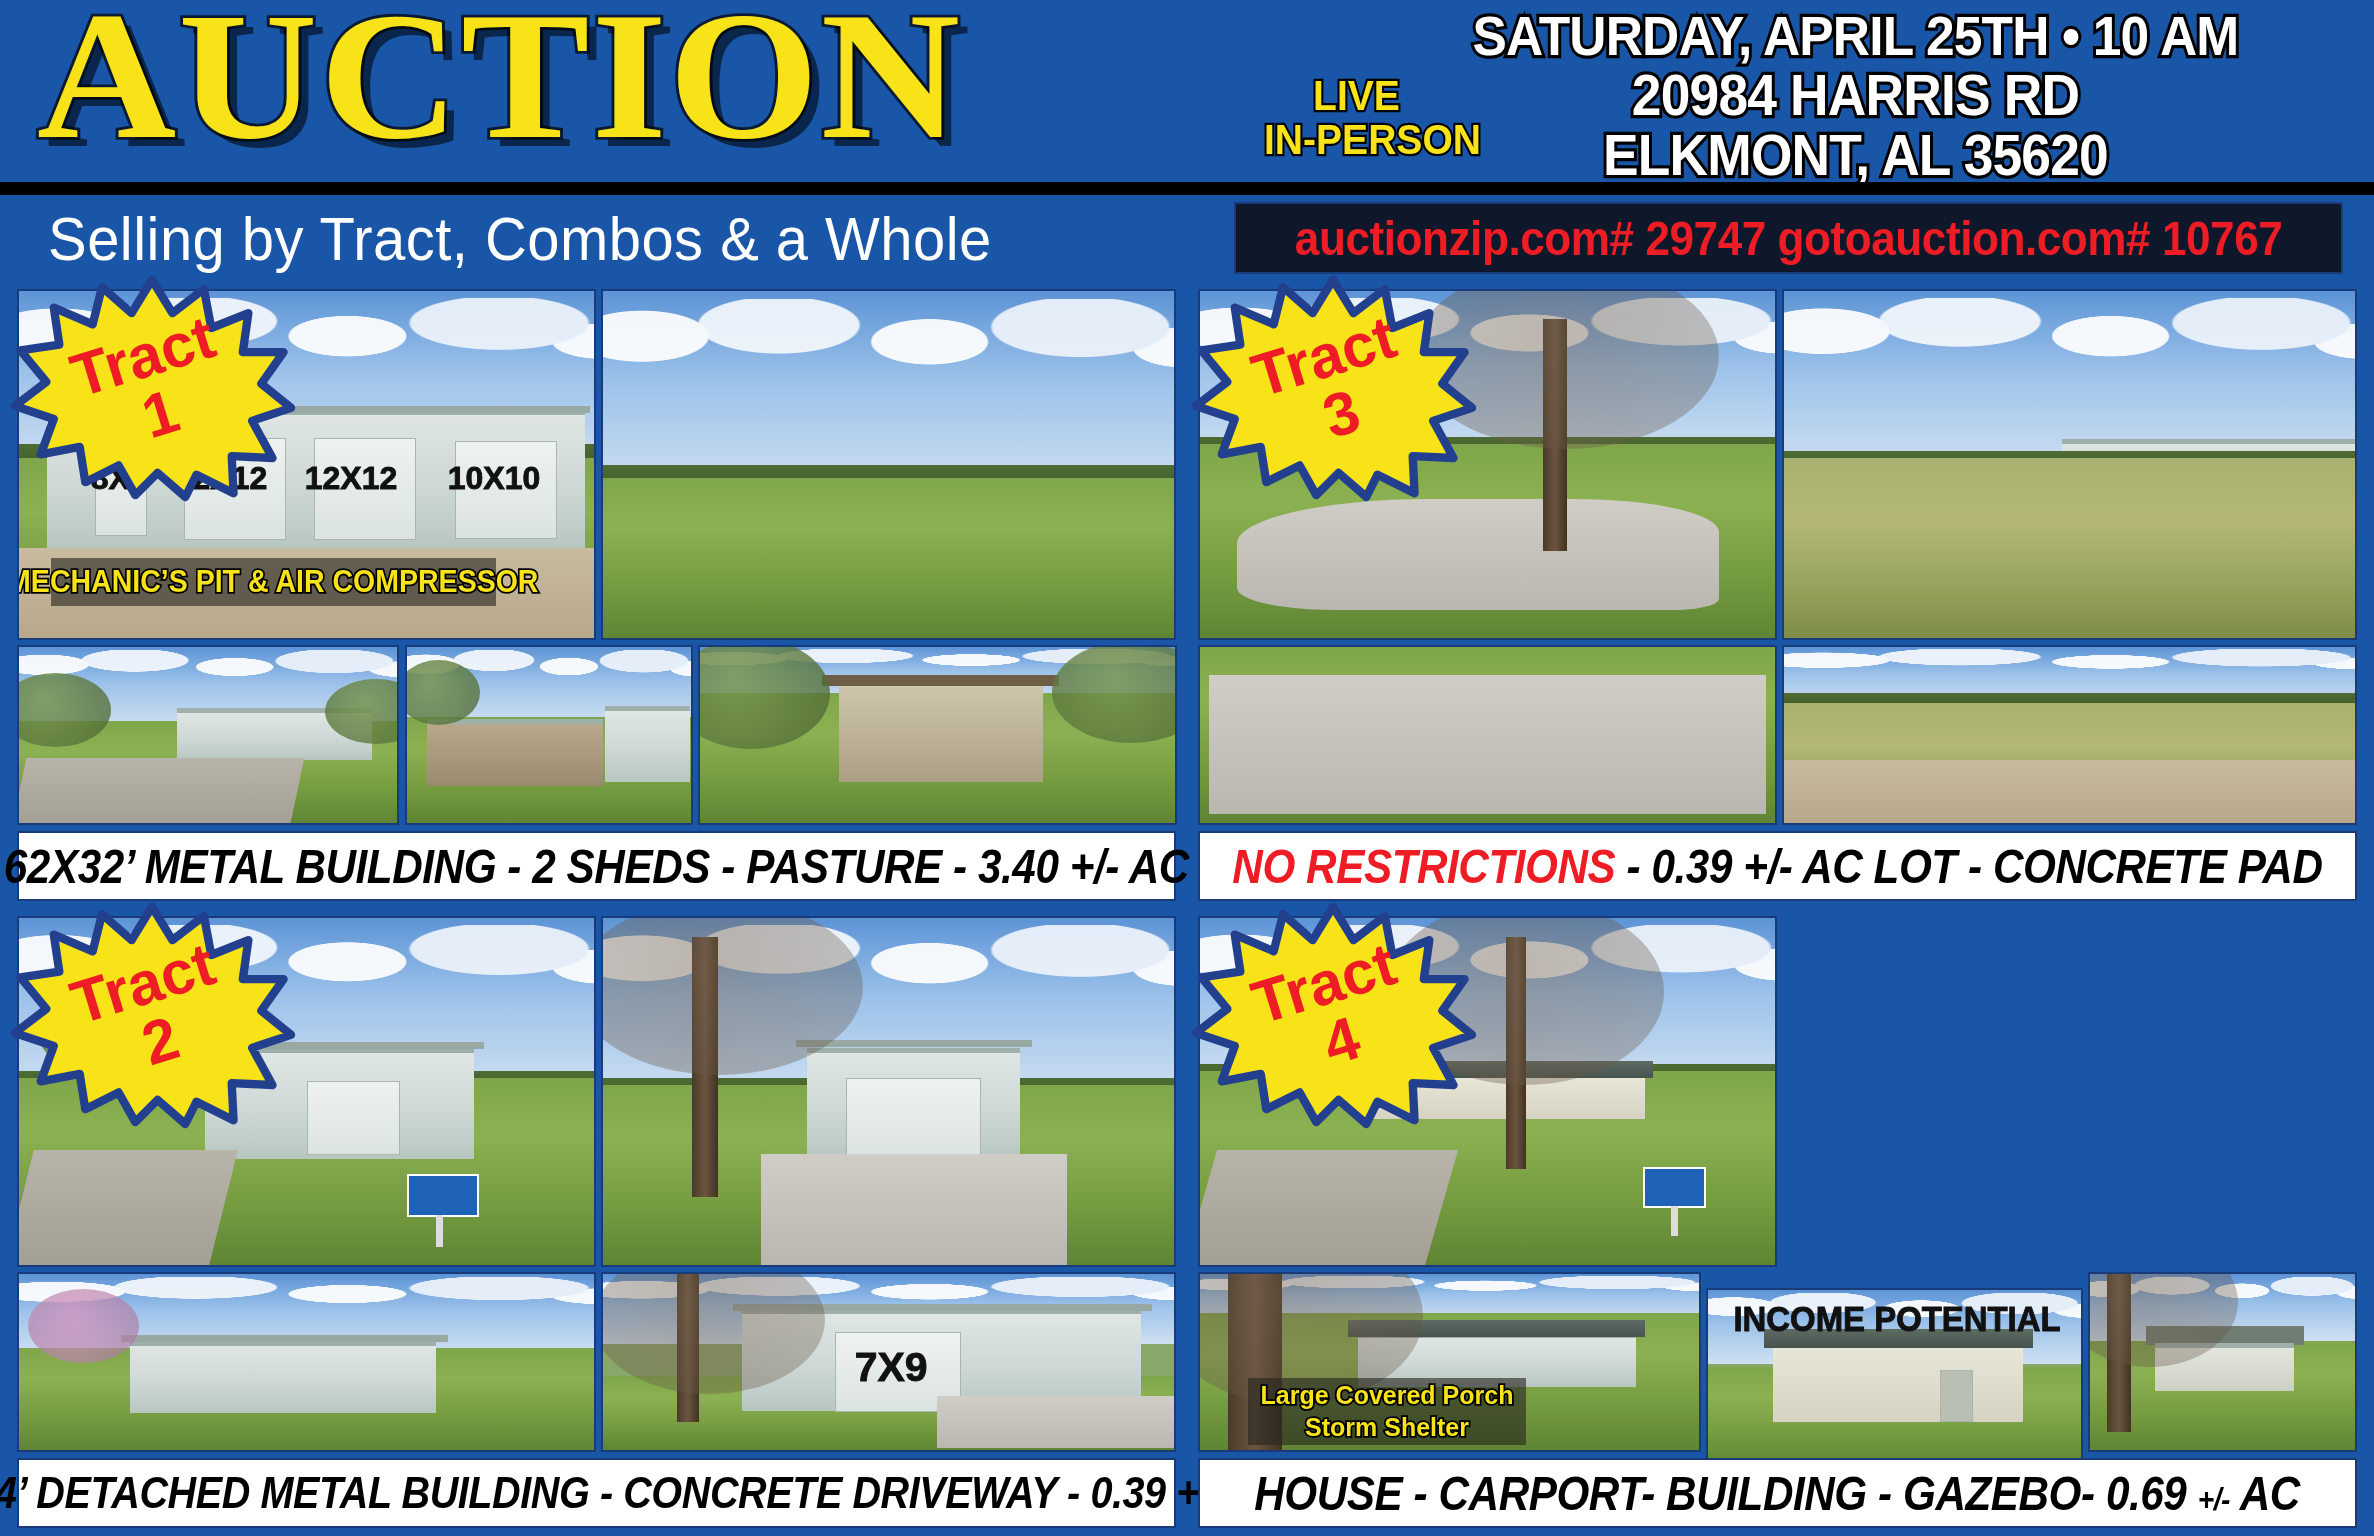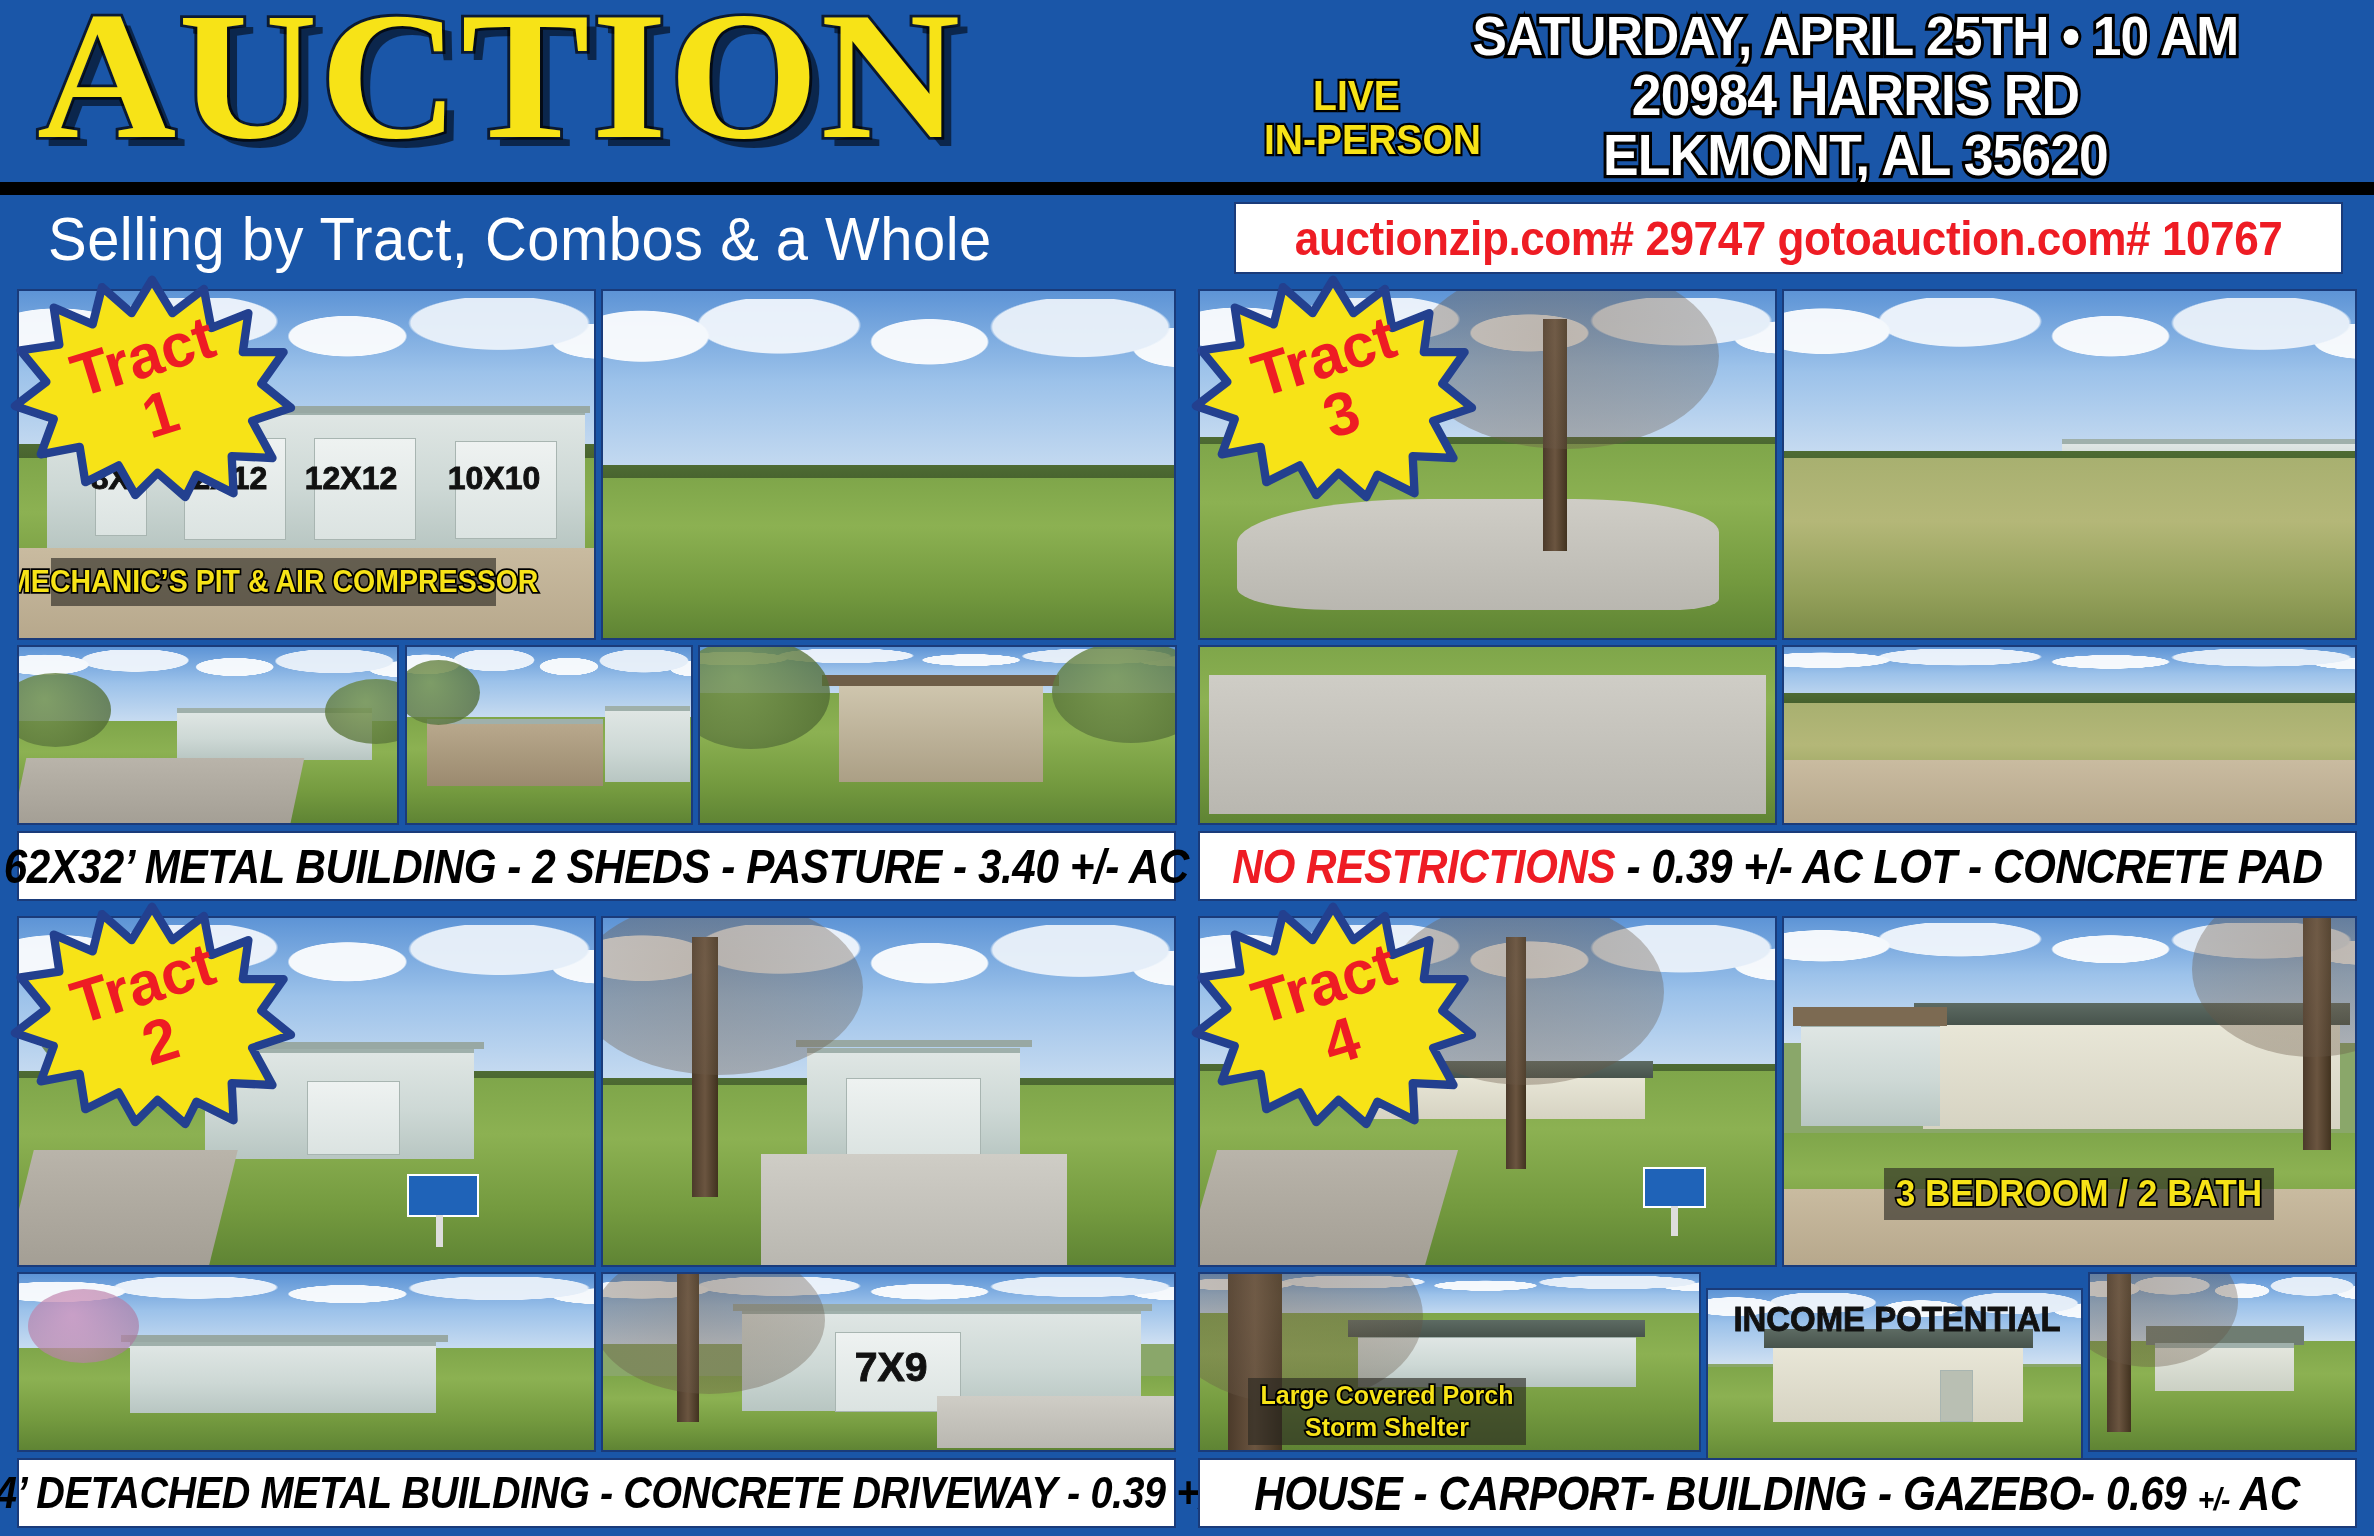--- a/index.html
+++ b/index.html
@@ -76,21 +76,21 @@
     font-size:61px;
     color:#fff;
     white-space:nowrap;
     letter-spacing:0.5px;
     transform:scaleX(.95);
     transform-origin:left center;
   }
   .weblinks {
     position:absolute; left:1234px; top:7.4px;
     width:1109px; height:72px;
-    background:#ffffff;
+    background:#0f172a;
     border:2.8px solid #1a3b7a;
     display:flex; align-items:center; justify-content:center;
   }
   .weblinks span {
     font-family:"Liberation Sans Narrow","Liberation Sans", sans-serif;
     font-weight:bold;
     font-size:49px;
     color:#ee1c24;
     white-space:nowrap;
     transform:scaleX(.9);
@@ -439,35 +439,20 @@
       <div class="grass" style="height:56%;"></div>
       <div class="house-body" style="left:167px;top:156px;width:278px;height:45px;"></div>
       <div class="house-roof" style="left:160px;top:143px;width:293px;height:16.7px;"></div>
       <div class="road" style="left:0;top:232px;width:241px;height:119px;transform:skewX(-16deg);"></div>
       <div class="trunk" style="left:306px;top:18.6px;width:20.4px;height:232px;"></div>
       <div class="bare-canopy" style="left:186px;top:-18.6px;width:278px;height:186px;"></div>
       <div class="sign-blue" style="left:443px;top:249px;width:63px;height:41px;"></div>
       <div class="sign-post" style="left:471px;top:288px;width:7.4px;height:30px;"></div>
     </div>
 
-    <div class="ph" style="left:584px;top:0;width:575px;height:351px;">
-      <div class="sky clouds" style="height:36%;"></div>
-      <div class="grass" style="height:38%;"></div>
-      <div class="house-body" style="left:139px;top:102px;width:417px;height:109px;"></div>
-      <div class="house-roof" style="left:130px;top:85px;width:436px;height:22px;"></div>
-      <div class="bldg" style="left:16.7px;top:104px;width:139px;height:104px;background:linear-gradient(#cdbba0,#a89madd);"></div>
-      <div class="house-roof" style="left:9.3px;top:89px;width:154px;height:18.6px;background:#7c6a52;"></div>
-      <div class="dirt" style="height:22%;"></div>
-      <div class="trunk" style="left:519px;top:0;width:28px;height:232px;"></div>
-      <div class="bare-canopy" style="left:408px;top:-37px;width:241px;height:176px;"></div>
-
-      <div class="ovl dark-band" style="left:100px;top:250px;width:390px;height:52px;">
-        <span class="ylabel" style="font-size:37px;transform:scaleX(.95);">3 BEDROOM / 2 BATH</span>
-      </div>
-    </div>
 
     <div class="ph" style="left:0;top:356px;width:503px;height:180px;">
       <div class="sky clouds" style="height:26%;"></div>
       <div class="grass" style="height:78%;"></div>
       <div class="bldg" style="left:158px;top:59px;width:278px;height:54px;"></div>
       <div class="house-roof" style="left:148px;top:46px;width:297px;height:16.7px;"></div>
       <div class="trunk" style="left:28px;top:-9.3px;width:54px;height:186px;"></div>
       <div class="bare-canopy" style="left:-37px;top:-46px;width:260px;height:176px;"></div>
 
       <div class="ovl dark-band" style="left:48px;top:104px;width:278px;height:67px;flex-direction:column;justify-content:space-between;">

